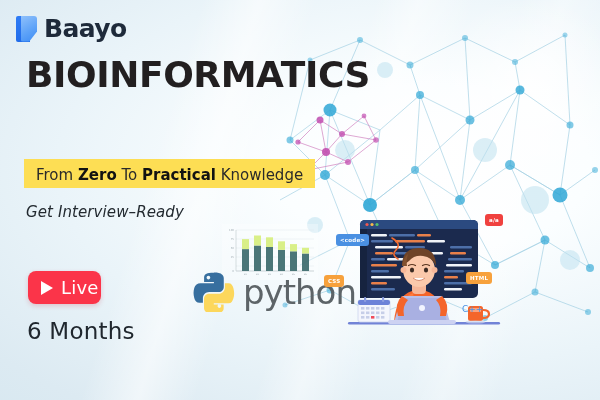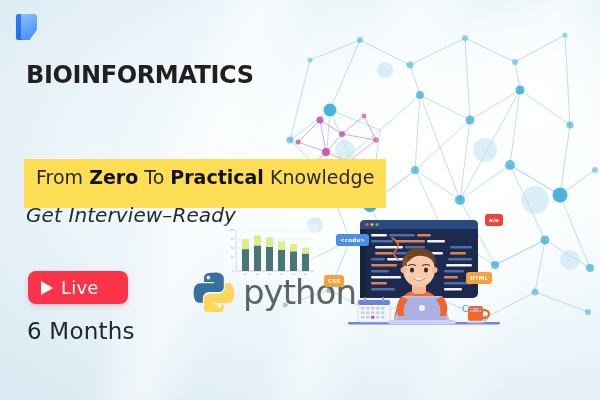--- a/index.html
+++ b/index.html
@@ -51,49 +51,49 @@
   }
   #logo-text{
     font-size:25px;font-weight:700;color:#1e2a3a;letter-spacing:-.6px;
     font-family:"DejaVu Sans", sans-serif;
   }
 
   
   #headline{
     position:absolute;left:26px;top:54px;
     font-family:"DejaVu Sans", sans-serif;
-    font-weight:700;font-size:24px;line-height:42px;
+    font-weight:700;font-size:36px;line-height:42px;
     color:#221f20;letter-spacing:-0.4px;
   }
   #headline .l2{display:block;}
 
   
   #hl{
     position:absolute;left:24px;top:159px;
     background:#fdde54;
-    padding:7px 12px 20px 12px;
-    font-size:19px;color:#2a2a2a;
+    padding:7px 12px 4px 12px;
+    font-size:15px;color:#2a2a2a;
     font-family:"DejaVu Sans", sans-serif;
     white-space:nowrap;
   }
   #hl b{font-weight:700;color:#121212;}
 
   
   #sub{
     position:absolute;left:26px;top:203px;
-    font-size:20px;font-style:italic;color:#232a30;
+    font-size:15px;font-style:italic;color:#232a30;
     font-family:"DejaVu Sans", sans-serif;
     letter-spacing:.1px;
   }
 
   
   #live{
     position:absolute;left:28px;top:271px;
     background:#fb3449;border-radius:8px;
-    padding:6px 29px 6px 13px;
+    padding:6px 2px 6px 13px;
     display:flex;align-items:center;gap:8px;
     box-shadow:0 2px 5px rgba(200,40,60,.22);
   }
   #live .tri{
     width:0;height:0;border-left:12px solid #fff;
     border-top:7.5px solid transparent;border-bottom:7.5px solid transparent;
   }
   #live .lbl{color:#fff;font-size:18px;letter-spacing:.2px;font-family:"DejaVu Sans",sans-serif;}
 
   
@@ -239,20 +239,21 @@
       <circle cx="62" cy="62" r="3" opacity=".75"></circle>
       <circle cx="22" cy="70" r="2.4" opacity=".65"></circle>
     </g>
   </svg>
 
   <div id="logo">
     <div id="logo-mark">
       <span class="b1"></span>
         <span class="b2"></span>
     </div>
+    <div id="logo-text">Baayo</div>
   </div>
 
   <div id="headline">
     <span class="l1">BIOINFORMATICS</span>
   </div>
 
   <div id="hl">
     <span>From </span><b>Zero</b><span> To </span><b>Practical</b><span> Knowledge</span>
   </div>
 

